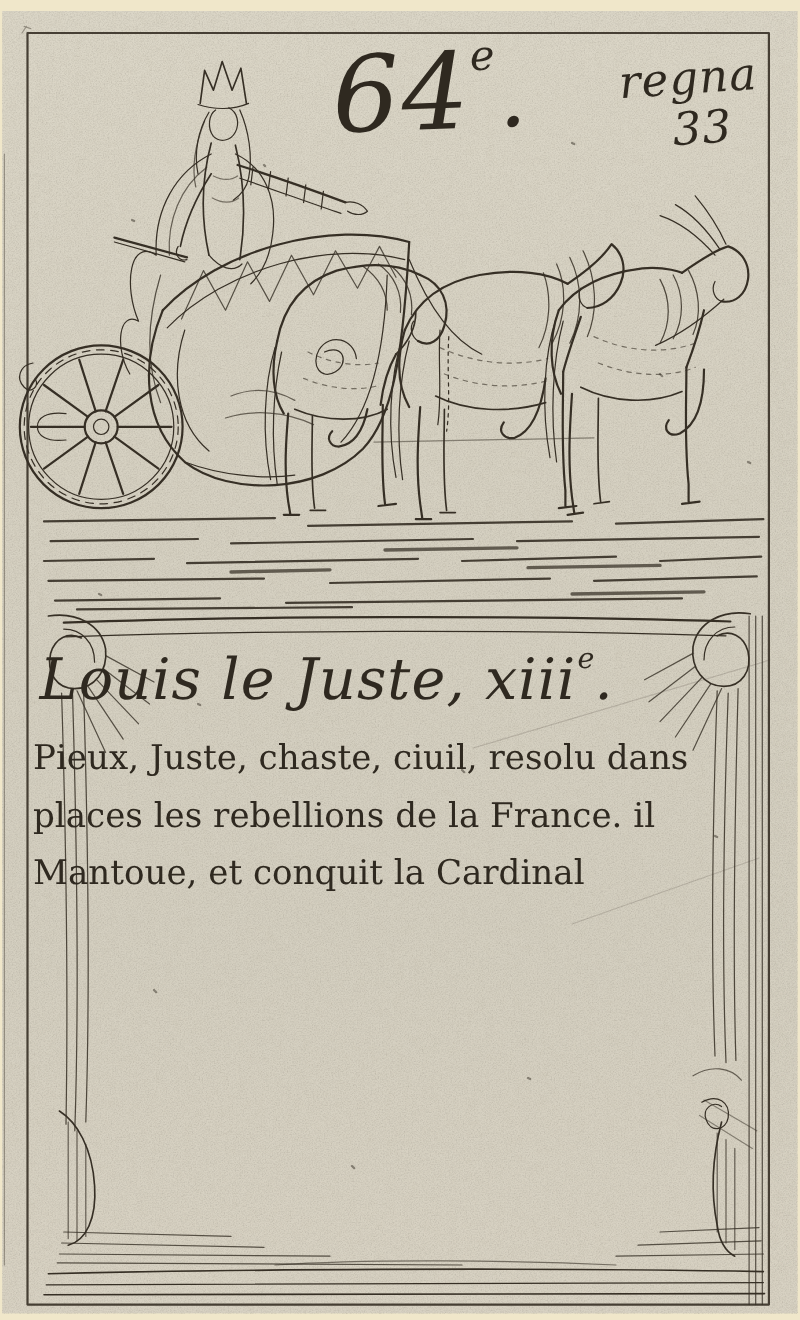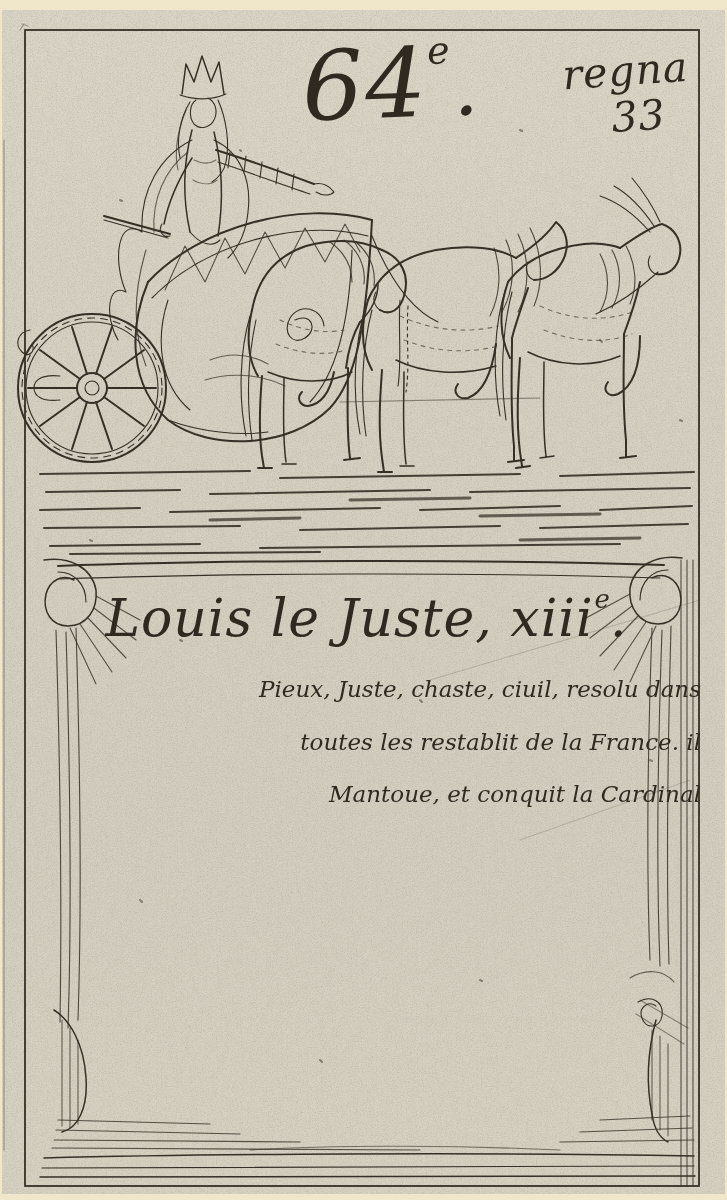--- a/index.html
+++ b/index.html
@@ -26,28 +26,28 @@
   }
   .card-number .sup{font-size:38px;position:relative;top:-52px;left:0px;}
   .card-number .dot{font-size:80px;}
   .regna{
     left:552px;top:48px;width:150px;text-align:center;
     font-style:italic;font-size:41px;line-height:46px;
     transform:rotate(-4deg);letter-spacing:1px;
   }
   .regna .regna-num{display:block;transform:translateX(10px);}
   .title-line{
-    left:36px;right:30px;top:578px;text-align:center;
+    left:36px;right:30px;top:578px;text-align:left;
     font-style:italic;font-size:52px;line-height:80px;
     letter-spacing:1px;white-space:nowrap;
   }
   .title-line .sup{font-size:26px;position:relative;top:-28px;left:1px;}
   .body-text{
-    left:30px;right:26px;top:663px;text-align:right;
-    font-style:italic;font-size:23px;line-height:52.5px;
+    left:30px;right:26px;top:663px;text-align:left;
+    font-size:31px;line-height:52.5px;
   }
   .body-text .line{white-space:nowrap;}
 </style>
 </head>
 <body>
 
 <div class="sheet"></div>
 
 <svg class="etch" viewBox="0 0 727 1200" role="img" aria-label="Etching of Louis XIII crowned, standing in a triumphal chariot drawn by three horses, above a draped cartouche of French script">
   <defs>
@@ -223,15 +223,15 @@
 
 <div class="txt regna">
   <span>regna</span>
   <span class="regna-num">33</span>
 </div>
 
 <div class="txt title-line"><span>Louis le Juste, xiii</span><span class="sup">e</span><span>.</span></div>
 
 <div class="txt body-text">
   <div class="line">Pieux, Juste, chaste, ciuil, resolu dans</div>
-  <div class="line">toutes les restablit de la France. il</div>
+  <div class="line">places les rebellions de la France. il</div>
   <div class="line">Mantoue, et conquit la Cardinal</div>
 </div>
 
 </body></html>

